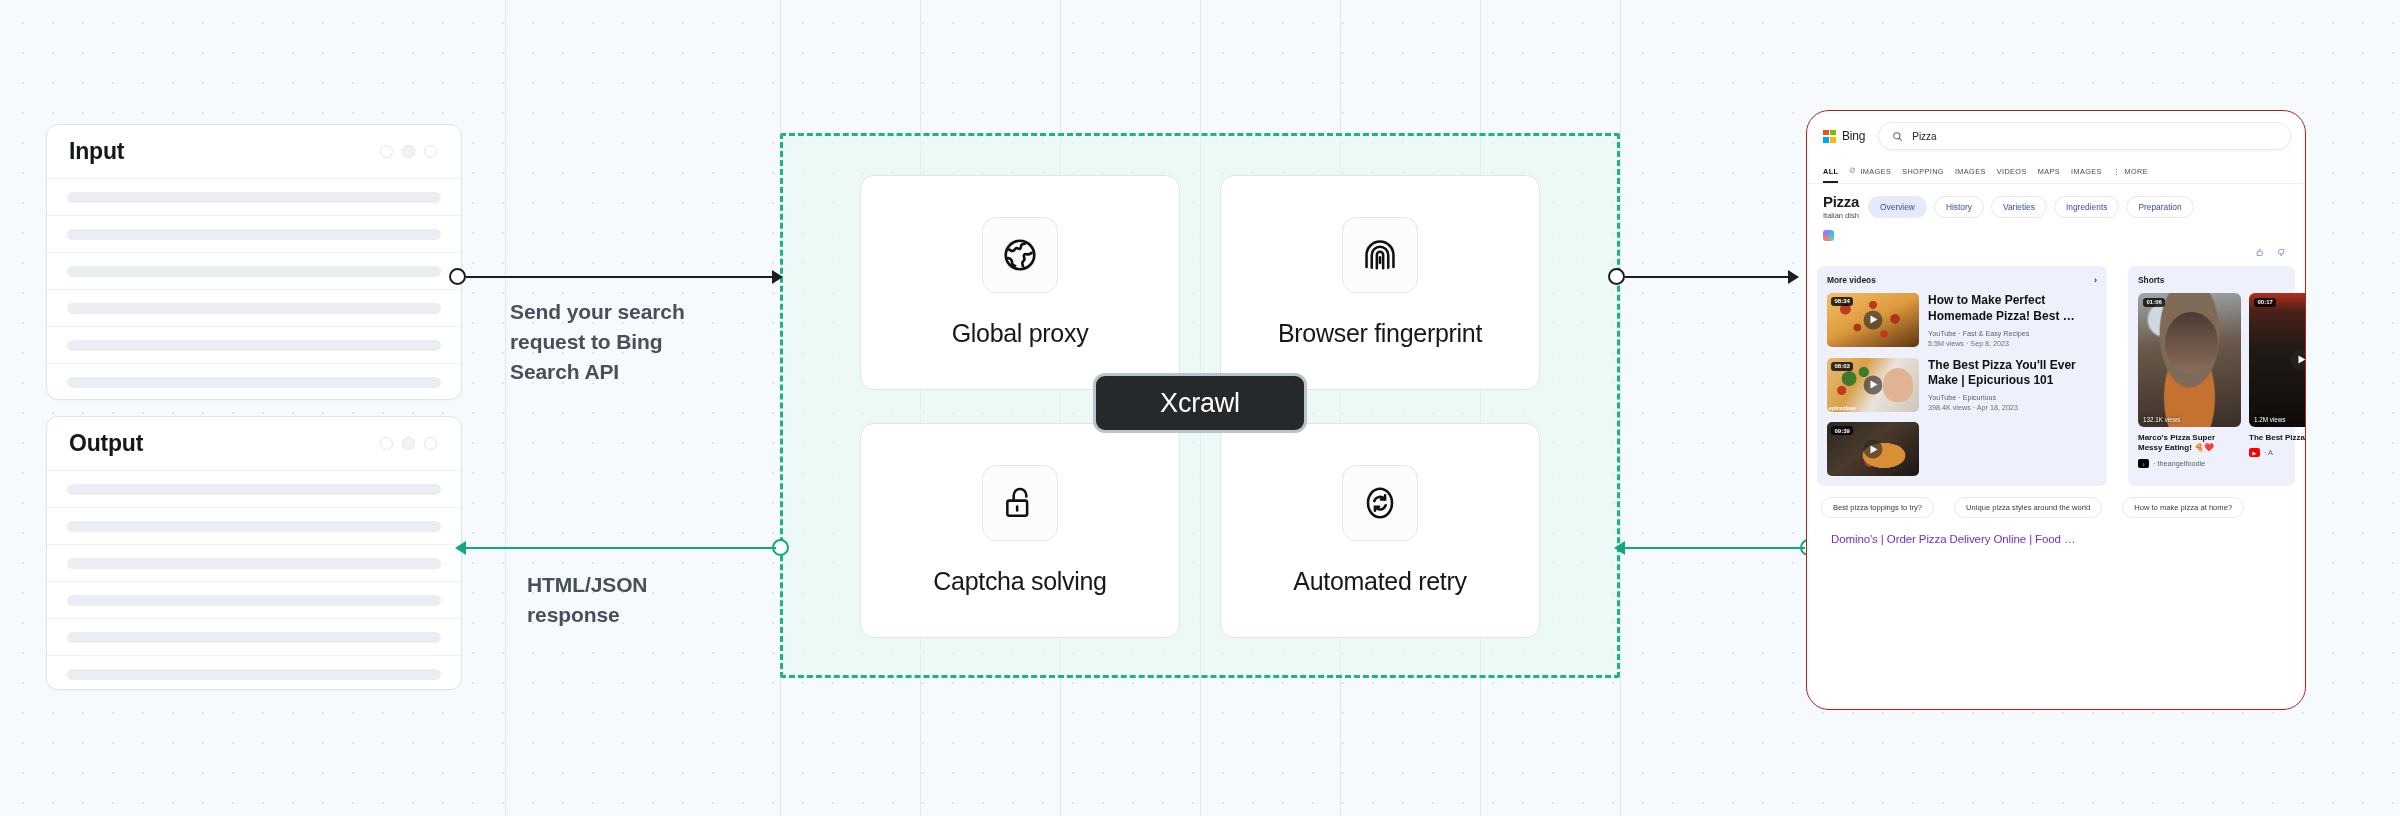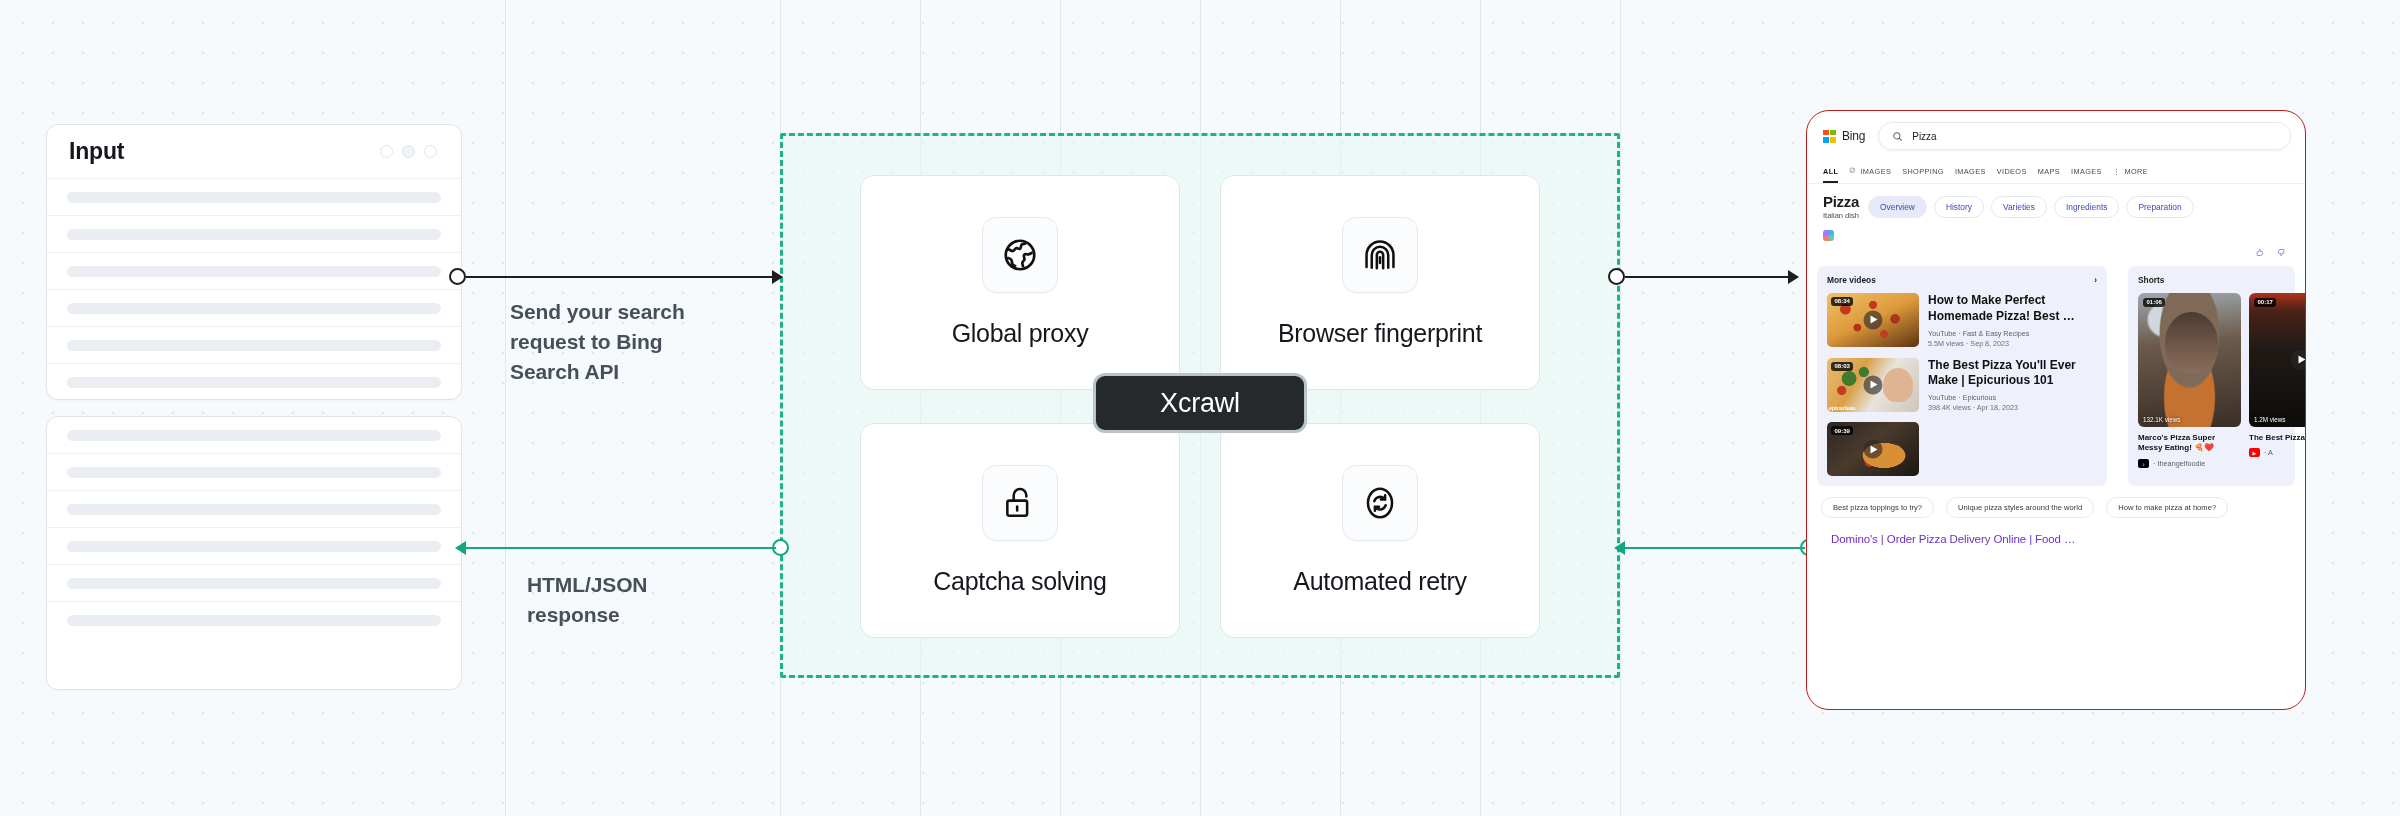--- a/index.html
+++ b/index.html
@@ -373,21 +373,21 @@
   .short-chan { font-size: 7.3px; color: #5c6066; display: flex; align-items: center; gap: 4px; }
   .chan-badge {
     width: 11px; height: 9px; border-radius: 2px;
     display: inline-flex; align-items: center; justify-content: center;
     color: #fff; font-size: 5px;
   }
   .chan-badge.tiktok { background: #000; border-radius: 2px; }
   .chan-badge.youtube { background: #ff0000; }
 
   .related-row {
-    display: flex; gap: 12px;
+    display: flex; gap: 20px;
     padding: 11px 14px 9px 14px;
   }
   .related-chip {
     border: 1px solid #e5e8ec;
     border-radius: 13px;
     padding: 5px 11px;
     font-size: 7.6px;
     color: #34383d;
     white-space: nowrap;
   }
@@ -508,20 +508,28 @@
       <div class="io-row">
         <div class="skel"></div>
       </div>
       <div class="io-row">
         <div class="skel"></div>
       </div>
     </div>
 </div>
 
 <div class="io-card" id="output-card">
+  <div class="io-head">
+    <div class="io-title">Output</div>
+    <div class="dots">
+      <span class="dot"></span>
+      <span class="dot filled"></span>
+      <span class="dot"></span>
+    </div>
+  </div>
   <div class="io-rows" id="output-rows">
       <div class="io-row">
         <div class="skel"></div>
       </div>
       <div class="io-row">
         <div class="skel"></div>
       </div>
       <div class="io-row">
         <div class="skel"></div>
       </div>

